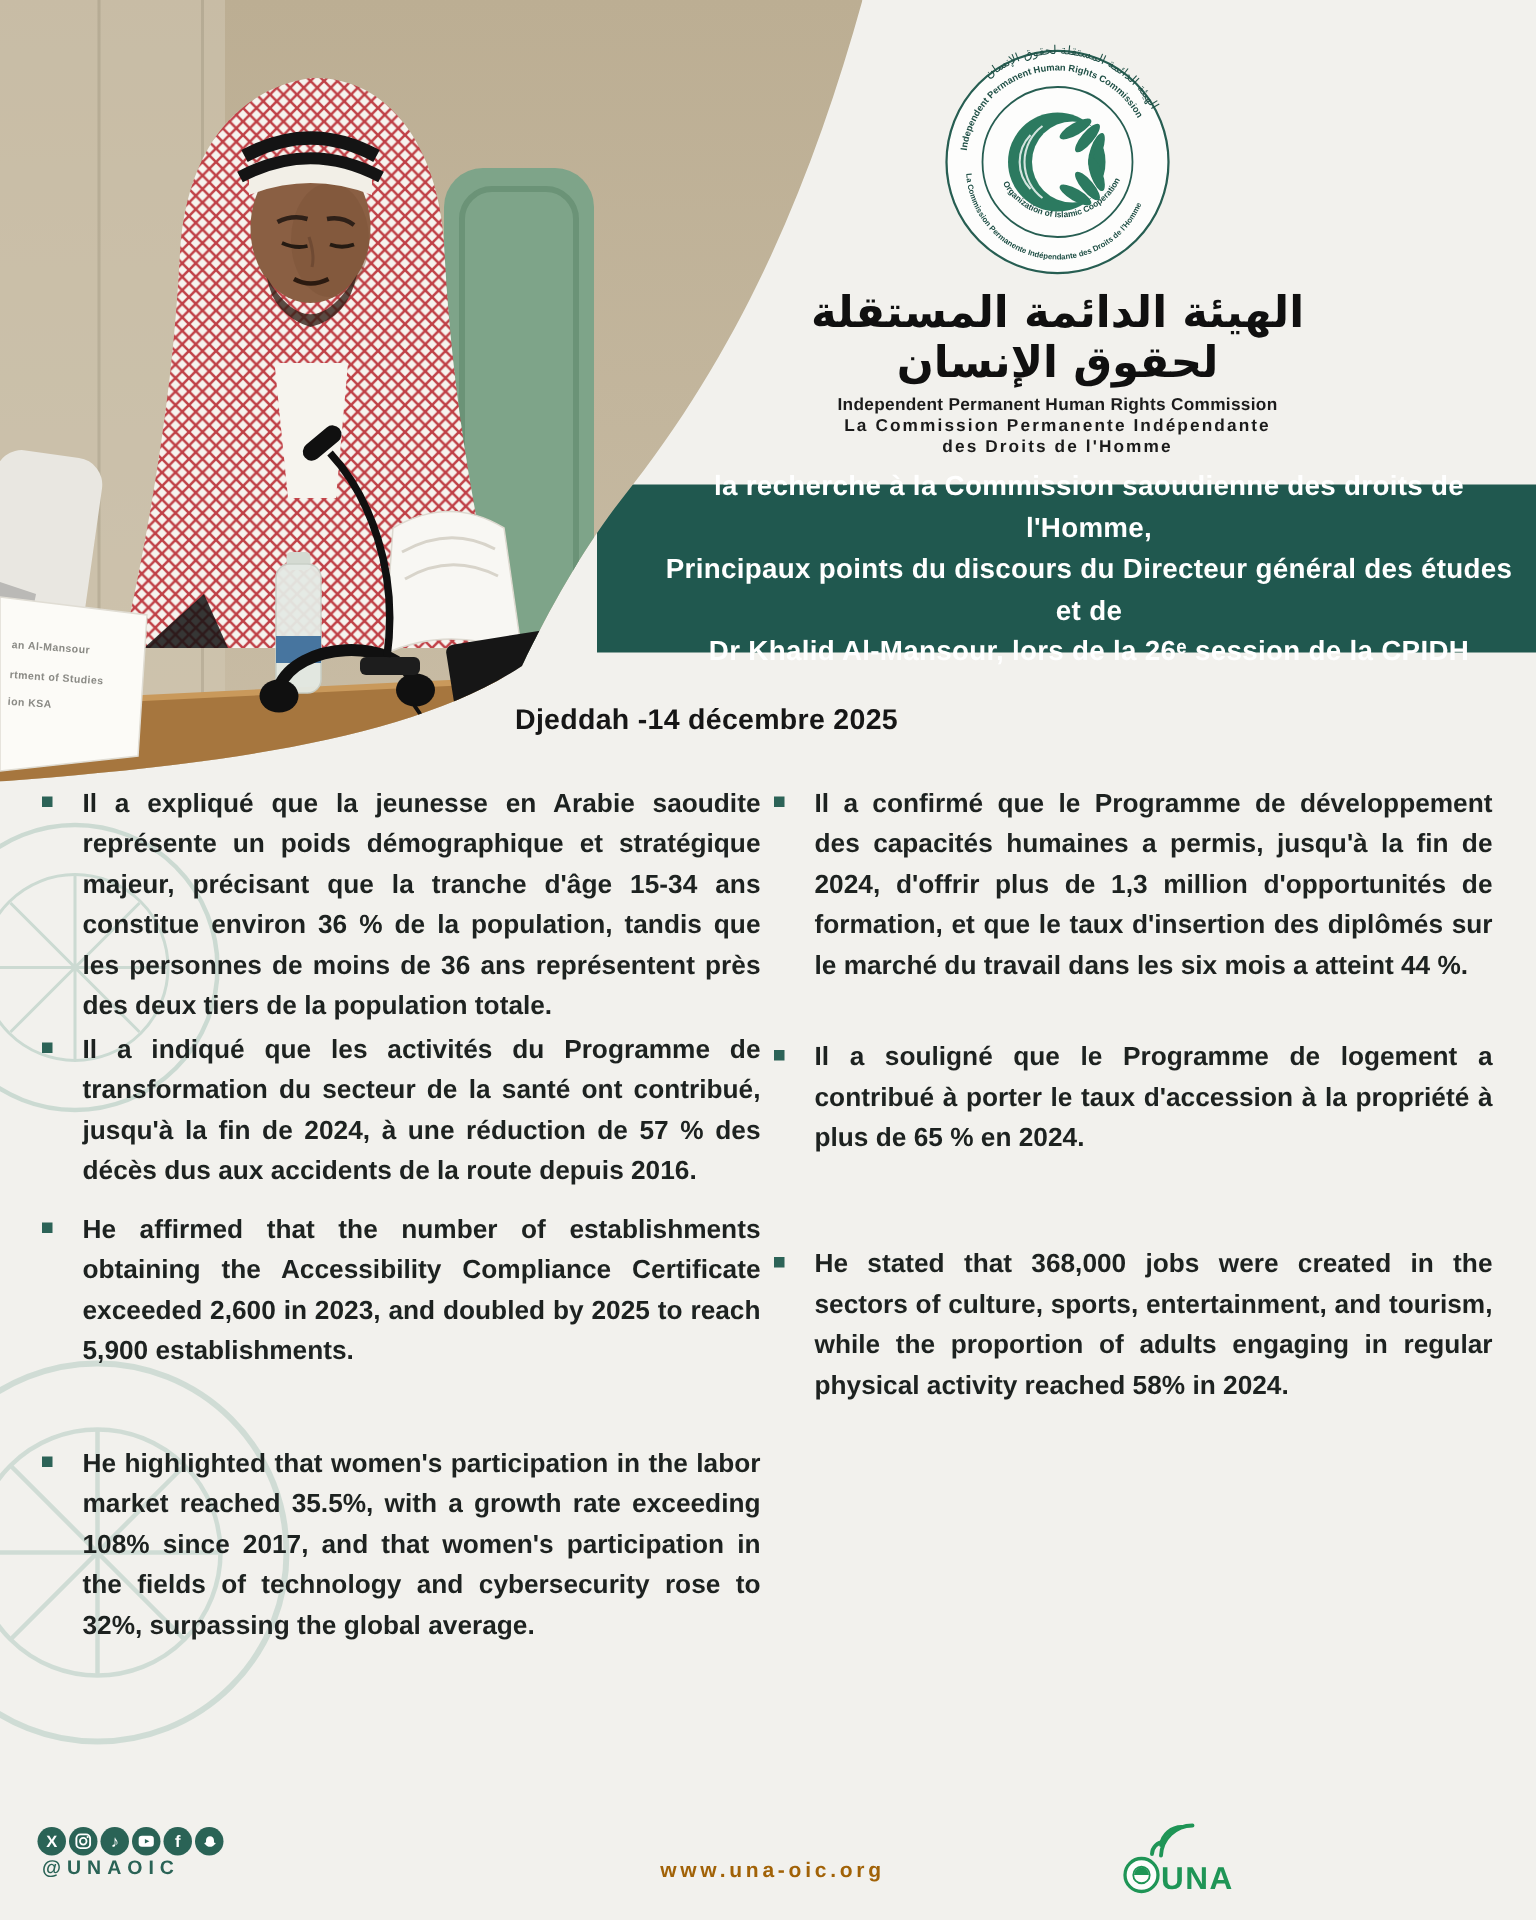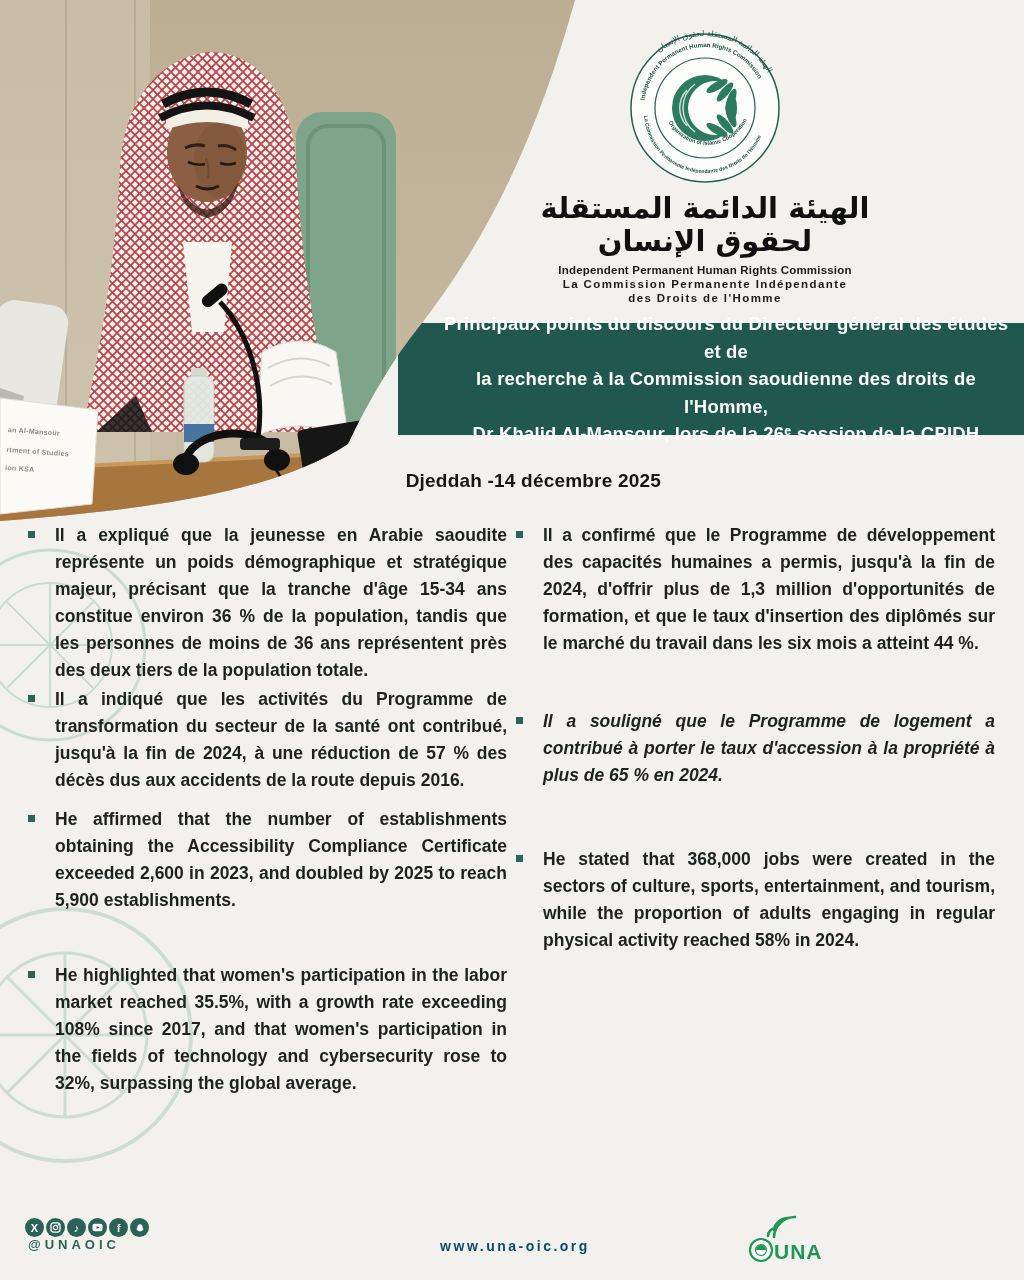--- a/index.html
+++ b/index.html
@@ -10,43 +10,43 @@
   .banner{position:absolute;left:398px;top:323px;width:626px;height:112px;background:#20584f;
           display:flex;flex-direction:column;justify-content:center;text-align:center;
           color:#ffffff;font-weight:bold;font-size:18.5px;line-height:27.5px;box-sizing:border-box;
           padding-left:40px;padding-right:10px;letter-spacing:.2px;}
   .photo-svg{position:absolute;left:0;top:0;z-index:3;}
   .logo-block{position:absolute;left:540px;top:28px;width:330px;text-align:center;z-index:2;}
   .logo-block .callig{font-family:"DejaVu Sans",sans-serif;font-size:29px;font-weight:bold;color:#101010;
                       margin-top:4px;line-height:1.15;}
   .logo-line1{font-size:11.5px;font-weight:bold;color:#1b1b1b;margin-top:5px;letter-spacing:.2px;}
   .logo-line2,.logo-line3{font-size:11.5px;font-weight:bold;color:#1b1b1b;letter-spacing:1.4px;margin-top:2px;}
-  .dateline{position:absolute;left:281px;top:470px;width:380px;text-align:right;z-index:4;
+  .dateline{position:absolute;left:281px;top:470px;width:380px;text-align:center;z-index:4;
             font-size:19px;font-weight:bold;color:#161616;letter-spacing:.2px;}
 
   
   .col{position:absolute;top:522px;width:452px;z-index:2;}
   #colL{left:55px;} #colR{left:543px;}
   .item{position:relative;}
   .item p{margin:0;font-size:17.5px;line-height:27px;font-weight:bold;color:#1d2220;
           text-align:justify;}
   .sq{position:absolute;left:-27px;top:9px;width:7px;height:7px;background:#2c6357;}
   #colL .i1{margin-top:2px;} #colL .i2{margin-top:12px;} #colL .i3{margin-top:48px;}
-  #colR .i1{margin-top:51px;font-style:italic;} #colR .i2{margin-top:57px;} #colR .i3{margin-top:50px;}
+  #colR .i1{margin-top:34px;} #colR .i2{margin-top:57px;} #colR .i3{margin-top:50px;}
 
   .wm{position:absolute;z-index:1;pointer-events:none;}
 
   
   .social-row{position:absolute;left:25px;top:1218px;display:flex;gap:2px;z-index:4;}
   .sicon{width:19px;height:19px;border-radius:50%;background:#2a6356;color:#fff;display:flex;
          align-items:center;justify-content:center;font-size:11px;font-weight:bold;}
   .handle{position:absolute;left:28px;top:1237px;font-size:13px;font-weight:bold;color:#2a6356;
           letter-spacing:4px;z-index:4;}
   .website{position:absolute;left:400px;top:1238px;width:230px;text-align:center;font-size:14px;
-           font-weight:bold;color:#0c4a6e;letter-spacing:2.5px;z-index:4;}
+           font-weight:bold;color:#a16207;letter-spacing:2.5px;z-index:4;}
   .una-block{position:absolute;left:748px;top:1212px;width:260px;display:flex;align-items:center;z-index:4;}
   .una-txt{width:175px;text-align:center;}
   .una-ar{font-family:"DejaVu Sans",sans-serif;font-size:11px;font-weight:bold;color:#1c8a4e;line-height:1.1;}
   .una-l1{font-size:10.5px;font-weight:bold;color:#222;margin-top:2px;}
   .una-l2{font-size:10px;font-weight:bold;color:#333;margin-top:1px;}
 </style>
 </head>
 <body>
 
 <div class="page">
@@ -60,22 +60,22 @@
   </svg>
   <svg class="wm" style="left:-75px;top:895px;" width="280" height="280">
     <g stroke="#9dbfb2" fill="none" opacity="0.4">
       <circle cx="140" cy="140" r="126" stroke-width="4"></circle>
       <circle cx="140" cy="140" r="82" stroke-width="3"></circle>
       <path d="M140,58 L140,222 M58,140 L222,140 M82,82 L198,198 M198,82 L82,198" stroke-width="3"></path>
     </g>
   </svg>
 
   <div class="banner">
+    <div>la recherche à la Commission saoudienne des droits de l'Homme,</div>
     <div>Principaux points du discours du Directeur général des études et de</div>
-    <div>la recherche à la Commission saoudienne des droits de l'Homme,</div>
     <div>Dr Khalid Al-Mansour, lors de la 26ᵉ session de la CPIDH</div>
   </div>
 
   <svg class="photo-svg" width="860" height="540" viewBox="0 0 860 540">
     <defs>
       <clipPath id="blob">
           <path d="M0,0 L575,0 C543,115 498,228 415,332 C392,361 368,402 348,444 C272,494 142,510 0,521 Z"></path>
         </clipPath>
       <linearGradient id="wallGrad" x1="0" y1="0" x2="0" y2="1">
         <stop offset="0" stop-color="#bcae93"></stop>

